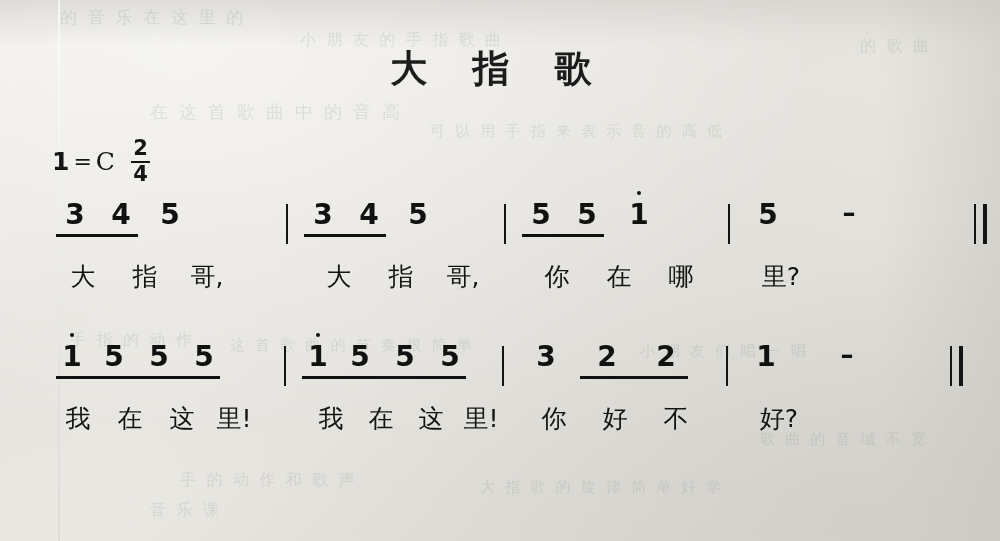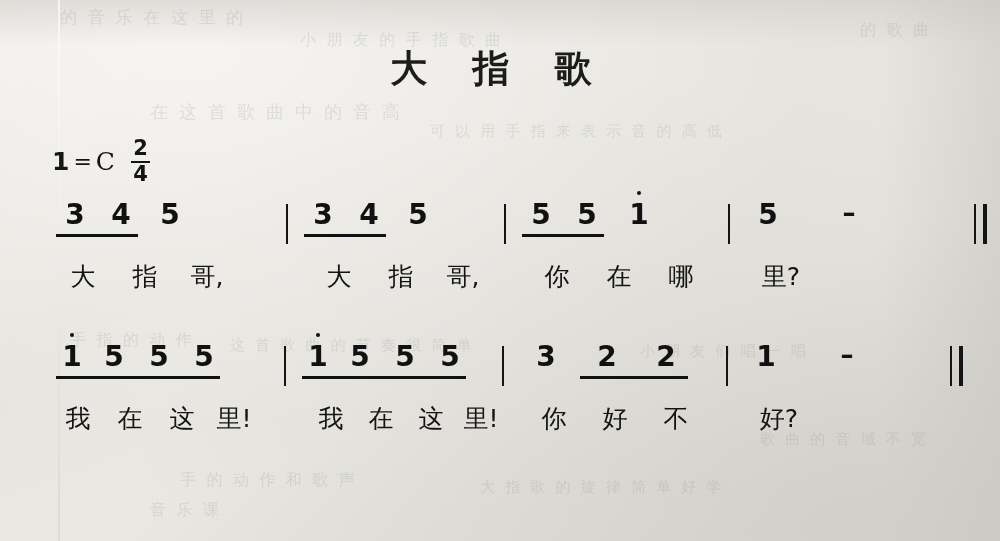--- a/index.html
+++ b/index.html
@@ -210,21 +210,21 @@
       <div class="bleed" style="left: 300px; top: 30px; font-size: 16px;">小 朋 友 的 手 指 歌 曲</div>
       <div class="bleed" style="left: 150px; top: 100px; font-size: 18px;">在 这 首 歌 曲 中 的 音 高</div>
       <div class="bleed" style="left: 430px; top: 122px; font-size: 15px;">可 以 用 手 指 来 表 示 音 的 高 低</div>
       <div class="bleed" style="left: 70px; top: 330px; font-size: 16px;">手 指 的 动 作</div>
       <div class="bleed" style="left: 230px; top: 336px; font-size: 15px;">这 首 歌 曲 的 节 奏 很 简 单</div>
       <div class="bleed" style="left: 640px; top: 342px; font-size: 15px;">小 朋 友 们 唱 一 唱</div>
       <div class="bleed" style="left: 180px; top: 470px; font-size: 16px;">手 的 动 作 和 歌 声</div>
       <div class="bleed" style="left: 480px; top: 478px; font-size: 15px;">大 指 歌 的 旋 律 简 单 好 学</div>
       <div class="bleed" style="left: 760px; top: 430px; font-size: 15px;">歌 曲 的 音 域 不 宽</div>
       <div class="bleed" style="left: 150px; top: 500px; font-size: 16px;">音 乐 课</div>
-      <div class="bleed" style="left: 860px; top: 20px; font-size: 16px;">的 歌 曲</div>
+      <div class="bleed" style="left: 860px; top: 36px; font-size: 16px;">的 歌 曲</div>
     </div>
 
   <div class="title">大 指 歌</div>
 
   <div class="keysig">
     <span class="one">1</span>
     <span class="eq">=</span>
     <span class="c">C</span>
     <span class="meter">
       <span class="num">2</span>

